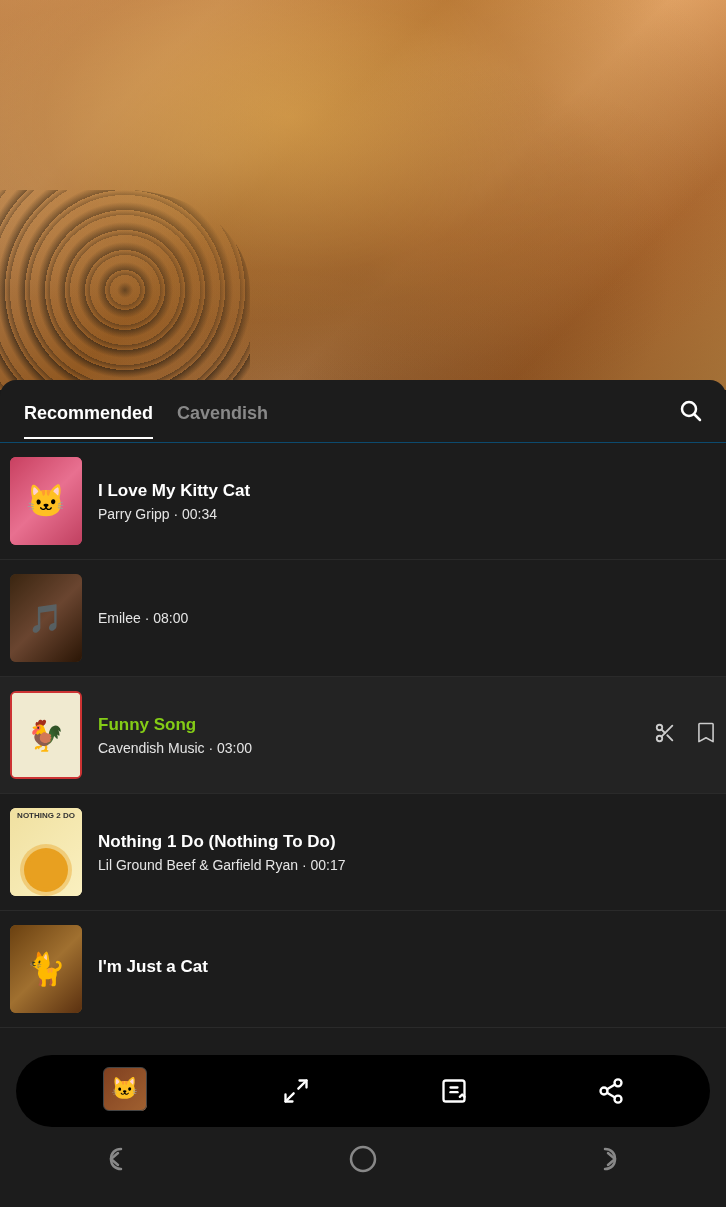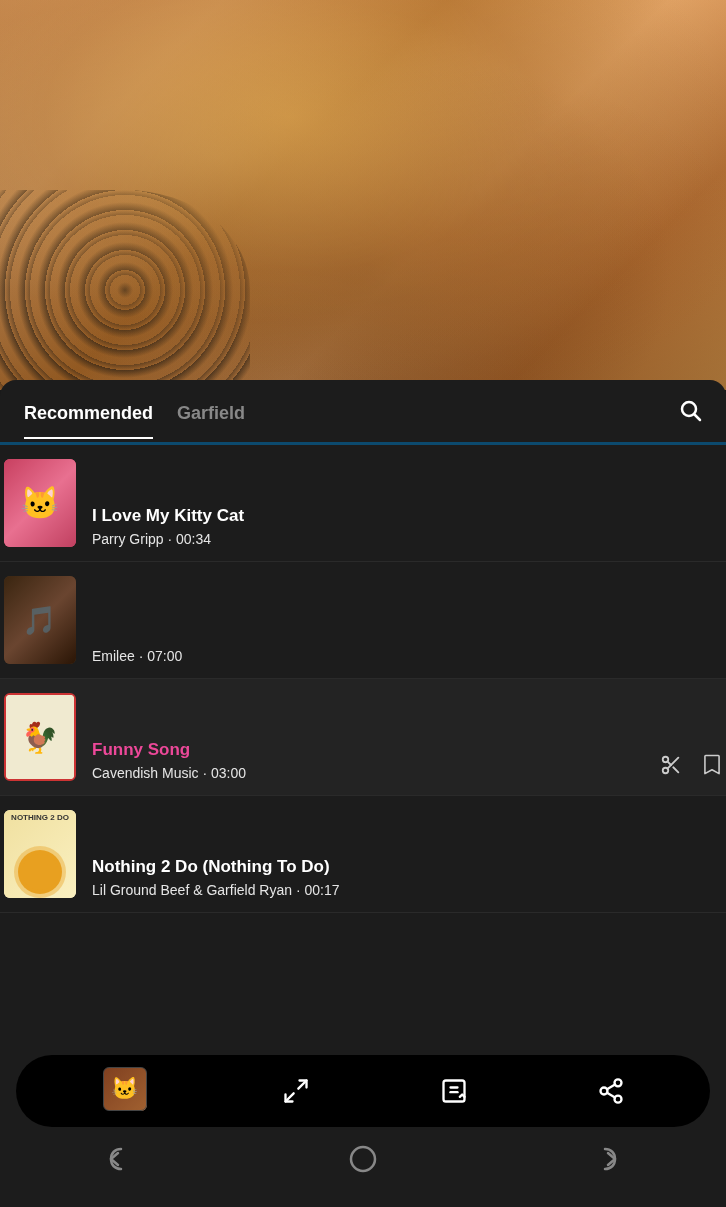--- a/index.html
+++ b/index.html
@@ -57,21 +57,21 @@
       bottom: 0;
       background: #1c1c1c;
       border-radius: 16px 16px 0 0;
     }
 
     
     .tabs-row {
       display: flex;
       align-items: center;
       padding: 18px 24px 0;
-      border-bottom: 3px solid #0c4a6e;
+      border-bottom: 1px solid #0c4a6e;
       position: relative;
     }
     .tab {
       font-size: 18px;
       font-weight: 600;
       color: #888;
       padding-bottom: 14px;
       margin-right: 24px;
       cursor: pointer;
       position: relative;
@@ -93,22 +93,22 @@
       cursor: pointer;
       padding-bottom: 14px;
     }
 
     
     .song-list {
       padding: 0 0;
     }
     .song-item {
       display: flex;
-      align-items: flex-end;
-      padding: 14px 4px;
+      align-items: center;
+      padding: 14px 10px;
       position: relative;
       border-bottom: 1px solid #2a2a2a;
     }
     .song-item.active {
       background: rgba(255,255,255,0.03);
     }
     .song-artwork {
       width: 72px;
       height: 88px;
       border-radius: 6px;
@@ -232,21 +232,21 @@
     .song-title {
       font-size: 17px;
       font-weight: 600;
       color: #fff;
       margin-bottom: 5px;
       white-space: nowrap;
       overflow: hidden;
       text-overflow: ellipsis;
     }
     .song-title.playing {
-      color: #ec4899;
+      color: #84cc16;
     }
     .song-meta {
       font-size: 14px;
       color: #e5e5e5;
     }
 
     .song-actions {
       display: flex;
       align-items: center;
       gap: 20px;
@@ -341,21 +341,21 @@
 <body>
 
 <div class="hero-image">
   <div class="hero-overlay"></div>
 </div>
 
 <div class="bottom-panel">
 
   <div class="tabs-row">
     <div class="tab active">Recommended</div>
-    <div class="tab">Garfield</div>
+    <div class="tab">Cavendish</div>
     <div class="search-icon-btn">
       <svg width="24" height="24" viewBox="0 0 24 24" fill="none" stroke="white" stroke-width="2.5" stroke-linecap="round" stroke-linejoin="round">
         <circle cx="11" cy="11" r="7"></circle>
         <line x1="16.5" y1="16.5" x2="22" y2="22"></line>
       </svg>
     </div>
   </div>
 
   <div class="song-list">
 
@@ -363,21 +363,21 @@
       <div class="song-artwork artwork-1"></div>
       <div class="song-info">
         <div class="song-title">I Love My Kitty Cat</div>
         <div class="song-meta">Parry Gripp · 00:34</div>
       </div>
     </div>
 
     <div class="song-item">
       <div class="song-artwork artwork-2"></div>
       <div class="song-info">
-        <div class="song-meta">Emilee · 07:00</div>
+        <div class="song-meta">Emilee · 08:00</div>
       </div>
     </div>
 
     <div class="song-item active">
       <div class="song-artwork artwork-3"></div>
       <div class="song-info">
         <div class="song-title playing">Funny Song</div>
         <div class="song-meta">Cavendish Music · 03:00</div>
       </div>
       <div class="song-actions">
@@ -397,25 +397,32 @@
         </div>
       </div>
     </div>
 
     <div class="song-item">
       <div class="song-artwork artwork-4">
         <div class="artwork-4-text">NOTHING 2 DO</div>
         <div class="artwork-4-sun"></div>
       </div>
       <div class="song-info">
-        <div class="song-title">Nothing 2 Do (Nothing To Do)</div>
+        <div class="song-title">Nothing 1 Do (Nothing To Do)</div>
         <div class="song-meta">Lil Ground Beef &amp; Garfield Ryan · 00:17</div>
       </div>
     </div>
 
+    <div class="song-item">
+      <div class="song-artwork artwork-5"></div>
+      <div class="song-info">
+        <div class="song-title">I'm Just a Cat</div>
+        <div class="song-meta"></div>
+      </div>
+    </div>
 
   </div>
 
   <div class="bottom-bar">
     <div class="thumb-stack">
       <div class="thumb-layer"></div>
       <div class="thumb-layer"></div>
       <div class="thumb-layer"></div>
     </div>
 

